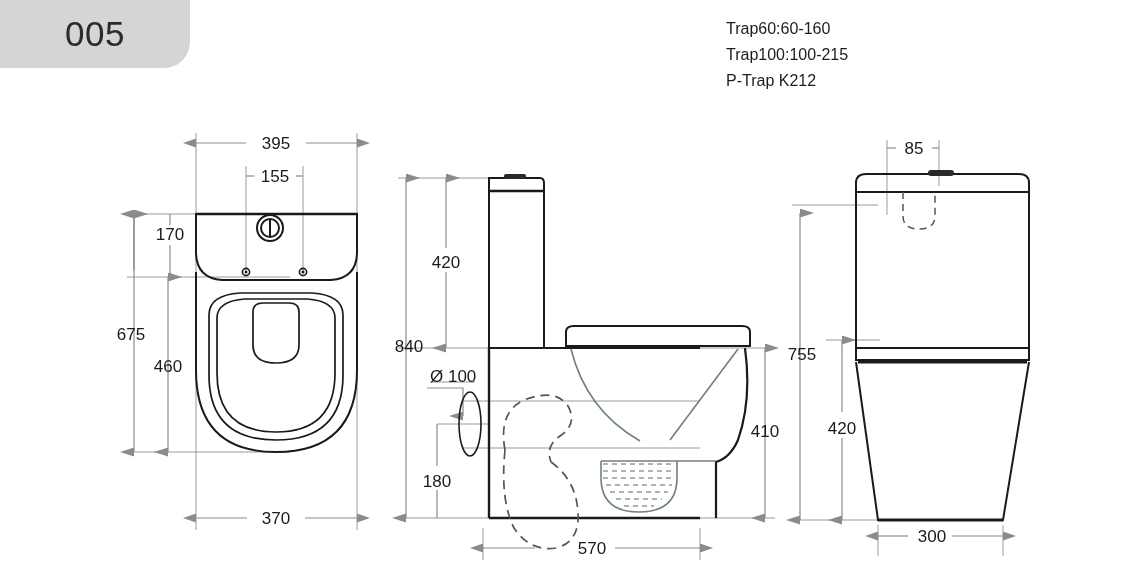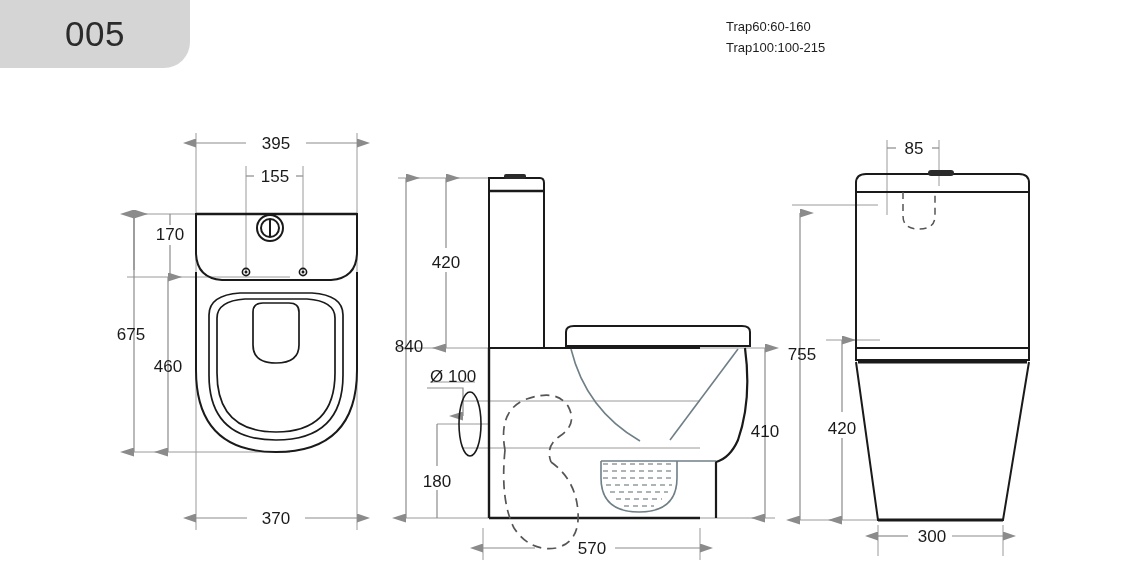--- a/index.html
+++ b/index.html
@@ -33,21 +33,21 @@
   #badge-label {
     font-size: 35px;
     color: #2b2b2b;
     letter-spacing: 0.5px;
     font-family: "Liberation Sans", sans-serif;
   }
   #notes {
     position: absolute;
     left: 726px;
     top: 16px;
-    font-size: 13px;
+    font-size: 16px;
     color: #1d1d1d;
     line-height: 1.62;
     font-family: "Liberation Sans", sans-serif;
     white-space: nowrap;
   }
   #notes div { white-space: pre; }
   #drawing {
     position: absolute;
     left: 0;
     top: 0;
@@ -63,20 +63,21 @@
 
 <div id="page">
 
   <div id="badge">
     <span id="badge-label">005</span>
   </div>
 
   <div id="notes">
     <div>Trap60:60-160</div>
     <div>Trap100:100-215</div>
+    <div>P-Trap K212</div>
   </div>
 
   <svg id="drawing" width="1125" height="571" viewBox="0 0 1125 571">
 
     <defs>
       <marker id="arrL" markerWidth="14" markerHeight="9" refX="13" refY="4.5" orient="auto" markerUnits="userSpaceOnUse">
         <path d="M13,0 L13,9 L0,4.5 Z" fill="#8b8b8b"></path>
       </marker>
       <marker id="arrR" markerWidth="14" markerHeight="9" refX="1" refY="4.5" orient="auto" markerUnits="userSpaceOnUse">
         <path d="M1,0 L1,9 L14,4.5 Z" fill="#8b8b8b"></path>

